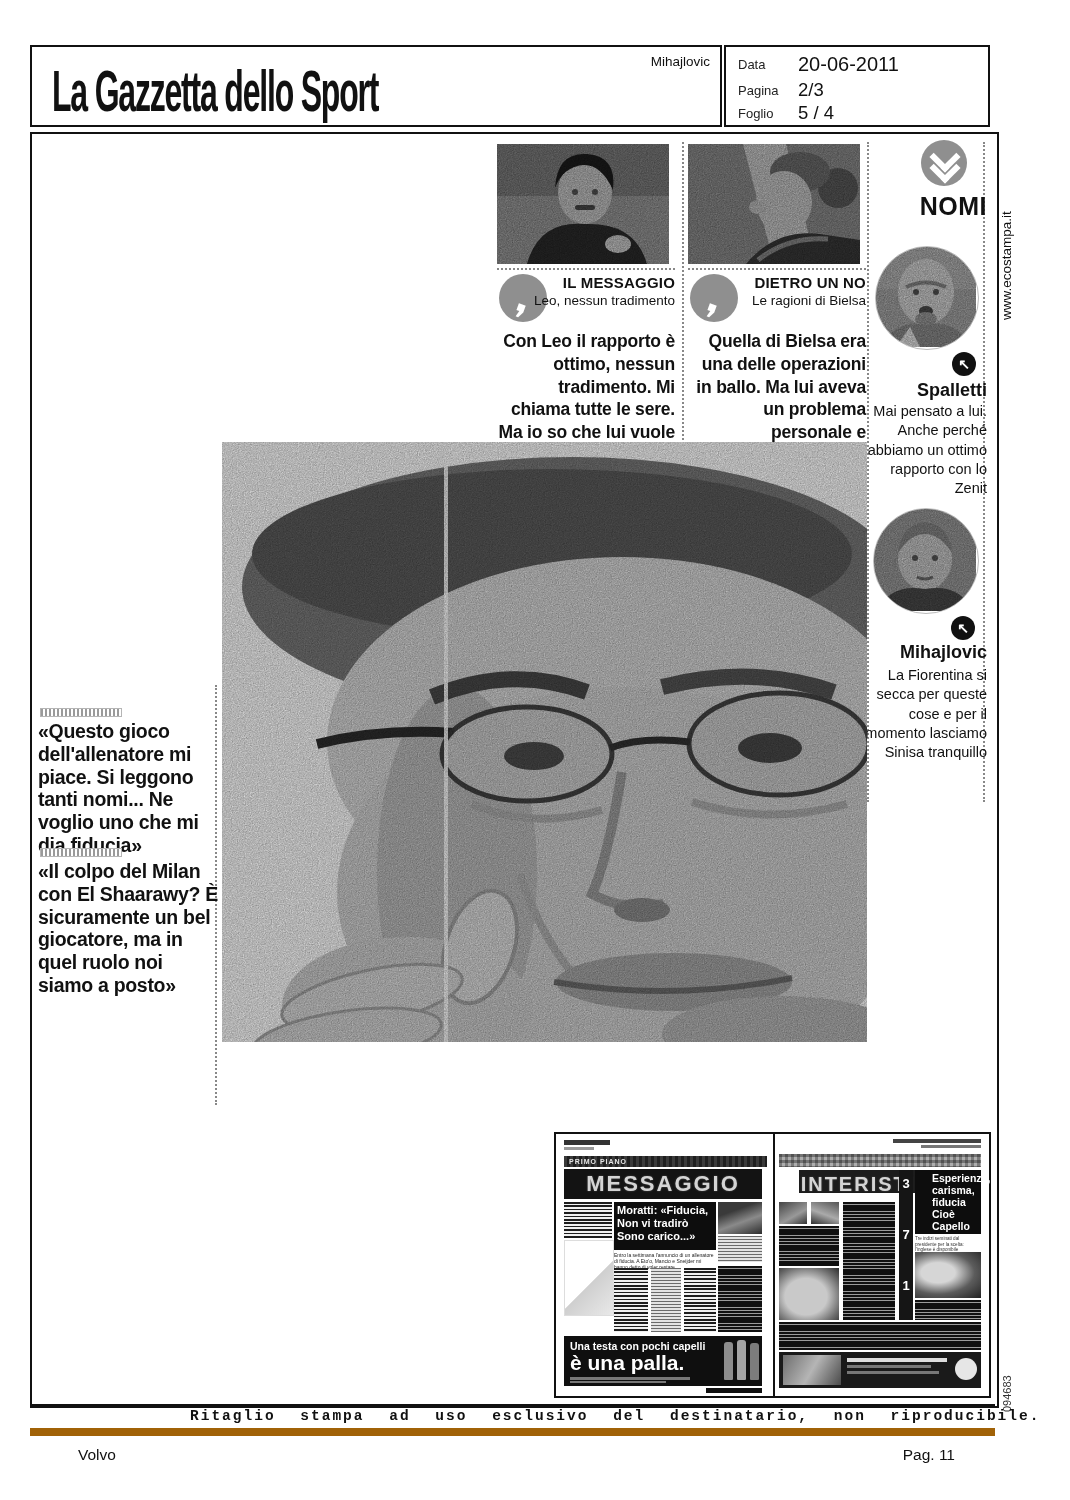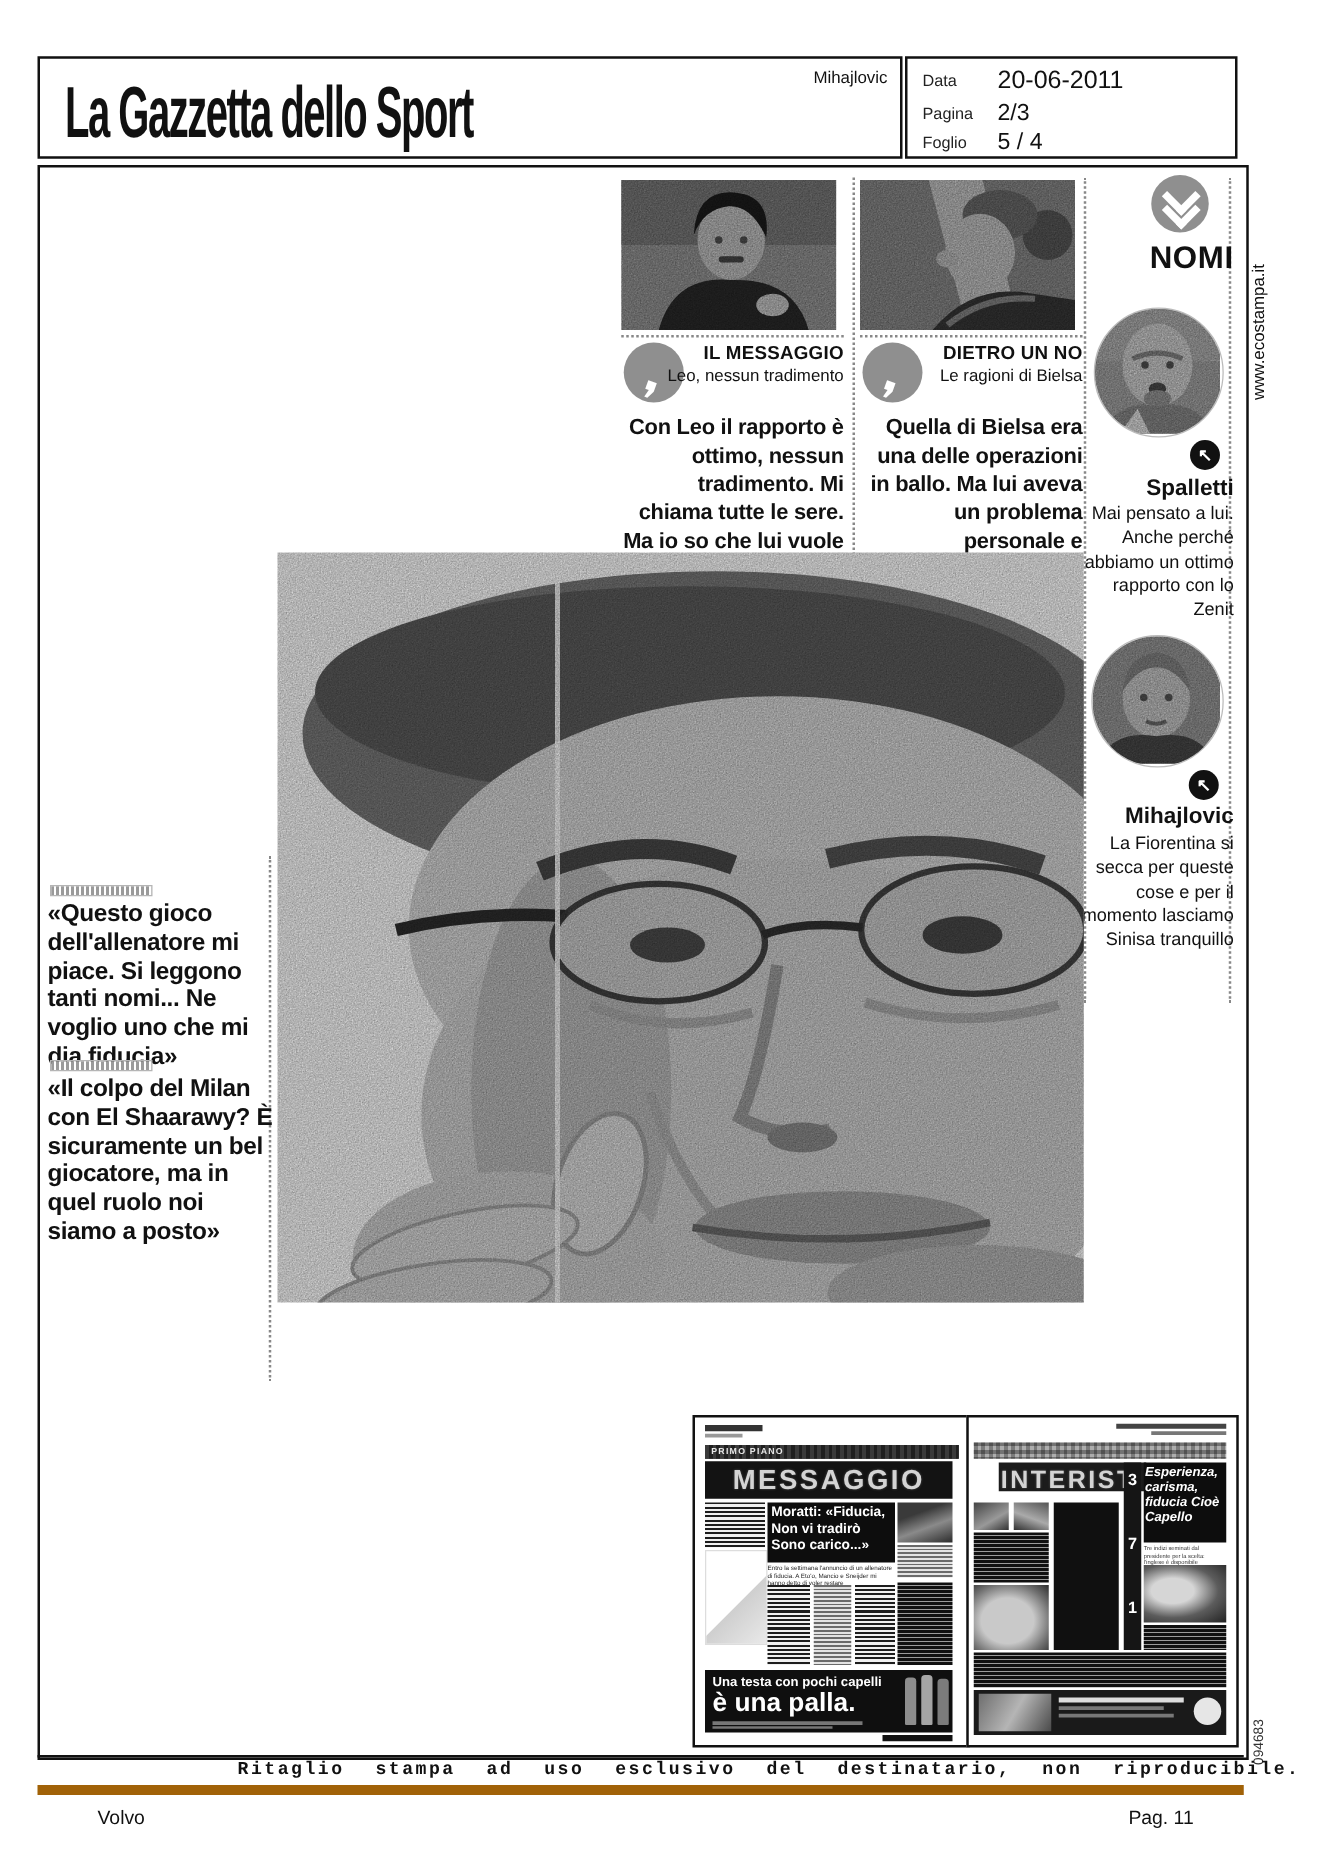--- a/index.html
+++ b/index.html
@@ -247,21 +247,21 @@
     <div class="abs thumb" style="left:741px;top:998px;width:214px;height:262px;">
       <div class="abs tinybar" style="left:118px;top:5px;width:88px;height:4px;background:#444;"></div>
       <div class="abs tinybar" style="left:146px;top:11px;width:60px;height:3px;"></div>
       <div class="abs checker" style="left:4px;top:20px;width:202px;height:13px;"></div>
       <div class="abs bigbanner" style="left:4px;top:36px;width:118px;height:23px;font-size:20px;line-height:29px;background:#1c1c1c;margin-left:20px;">INTERISTI</div>
       <div class="abs numstrip" style="left:124px;top:36px;width:14px;height:150px;">
         <div style="margin-top:6px;">3</div>
         <div style="margin-top:36px;">7</div>
         <div style="margin-top:36px;">1</div>
       </div>
-      <div class="abs headblk" style="left:140px;top:36px;width:66px;height:64px;font-size:10.5px;line-height:1.15;padding:2px 1px;box-sizing:border-box;font-style:italic;">Esperienza, carisma, fiducia Cioè Capello</div>
+      <div class="abs headblk" style="left:140px;top:36px;width:66px;height:64px;font-size:10.5px;line-height:1.15;padding:2px 17px;box-sizing:border-box;">Esperienza, carisma, fiducia Cioè Capello</div>
       <div class="abs" style="left:140px;top:102px;width:66px;font-size:4.6px;line-height:1.25;color:#333;">Tre indizi seminati dal presidente per la scelta: l'inglese è disponibile</div>
       <div class="abs" style="left:4px;top:68px;width:28px;height:22px;background:linear-gradient(150deg,#444,#999 60%,#333);"></div>
       <div class="abs" style="left:36px;top:68px;width:28px;height:22px;background:linear-gradient(200deg,#555,#aaa 55%,#2f2f2f);"></div>
       <div class="abs npi" style="left:68px;top:68px;width:52px;height:118px;"></div>
       <div class="abs npi" style="left:4px;top:92px;width:60px;height:40px;"></div>
       <div class="abs" style="left:4px;top:134px;width:60px;height:52px;background:radial-gradient(ellipse at 45% 55%,#c9c9c9 0 45%,#6f6f6f 75%,#2d2d2d);"></div>
       <div class="abs" style="left:140px;top:118px;width:66px;height:46px;background:radial-gradient(ellipse at 35% 45%,#d6d6d6 0 28%,#5c5c5c 60%,#222);"></div>
       <div class="abs npi" style="left:140px;top:166px;width:66px;height:20px;"></div>
       <div class="abs npi" style="left:4px;top:188px;width:202px;height:28px;"></div>
       <div class="abs" style="left:4px;top:218px;width:202px;height:36px;background:#1a1a1a;">

